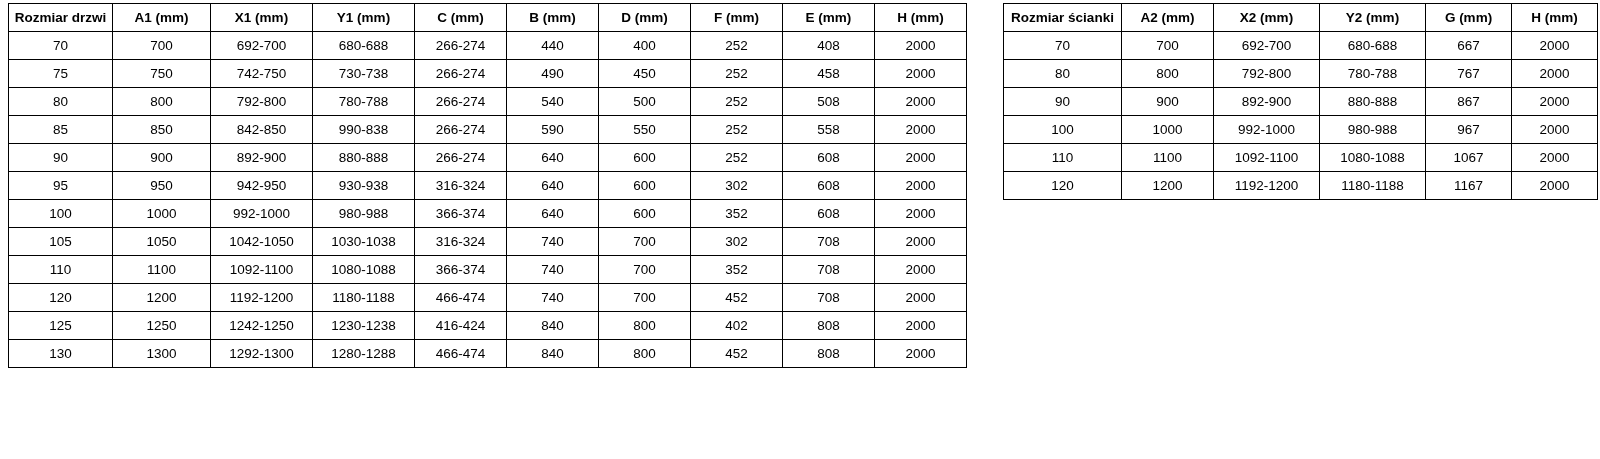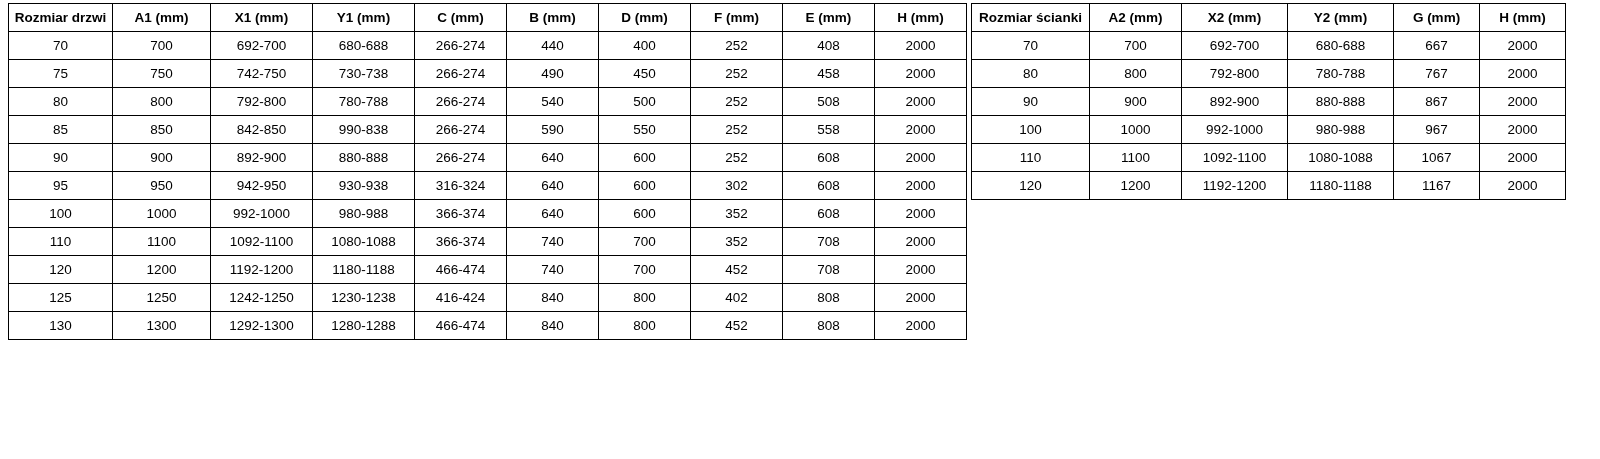--- a/index.html
+++ b/index.html
@@ -20,21 +20,21 @@
     height: 459px;
   }
   .table-wrap {
     position: absolute;
   }
   #doors-table-wrap {
     left: 8px;
     top: 3px;
   }
   #walls-table-wrap {
-    left: 971px;
+    left: 1003px;
     top: 3px;
   }
   table.spec {
     border-collapse: collapse;
     table-layout: fixed;
     background: #ffffff;
   }
   table.spec th,
   table.spec td {
     border: 1px solid #000000;
@@ -185,20 +185,32 @@
             <td>992-1000</td>
             <td>980-988</td>
             <td>366-374</td>
             <td>640</td>
             <td>600</td>
             <td>352</td>
             <td>608</td>
             <td>2000</td>
           </tr>
           <tr>
+            <td>105</td>
+            <td>1050</td>
+            <td>1042-1050</td>
+            <td>1030-1038</td>
+            <td>316-324</td>
+            <td>740</td>
+            <td>700</td>
+            <td>302</td>
+            <td>708</td>
+            <td>2000</td>
+          </tr>
+          <tr>
             <td>110</td>
             <td>1100</td>
             <td>1092-1100</td>
             <td>1080-1088</td>
             <td>366-374</td>
             <td>740</td>
             <td>700</td>
             <td>352</td>
             <td>708</td>
             <td>2000</td>

